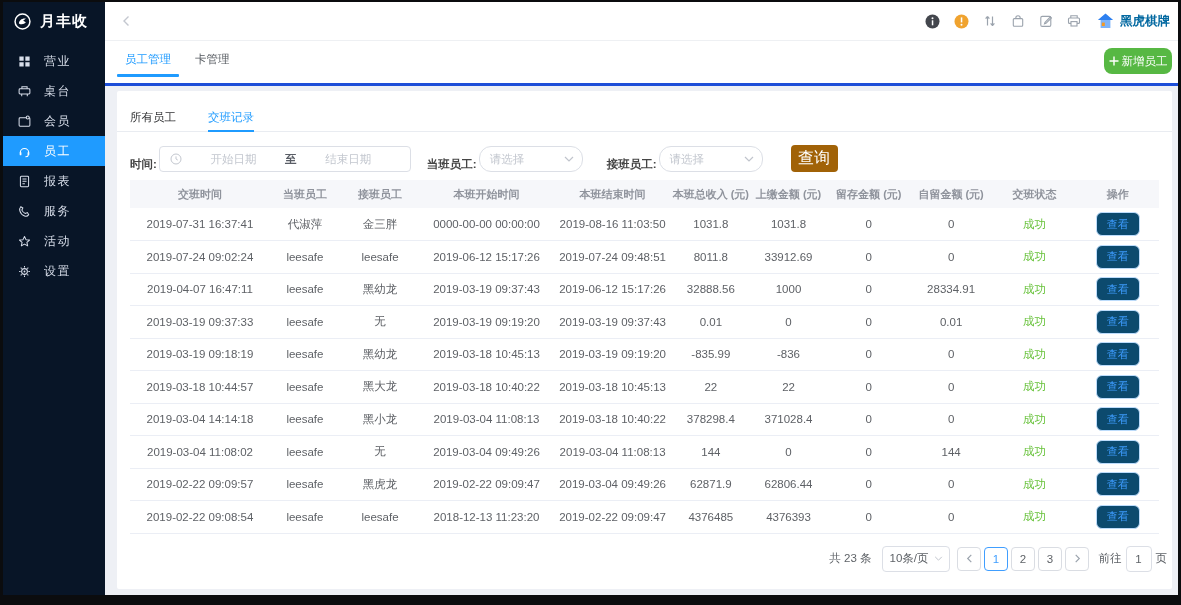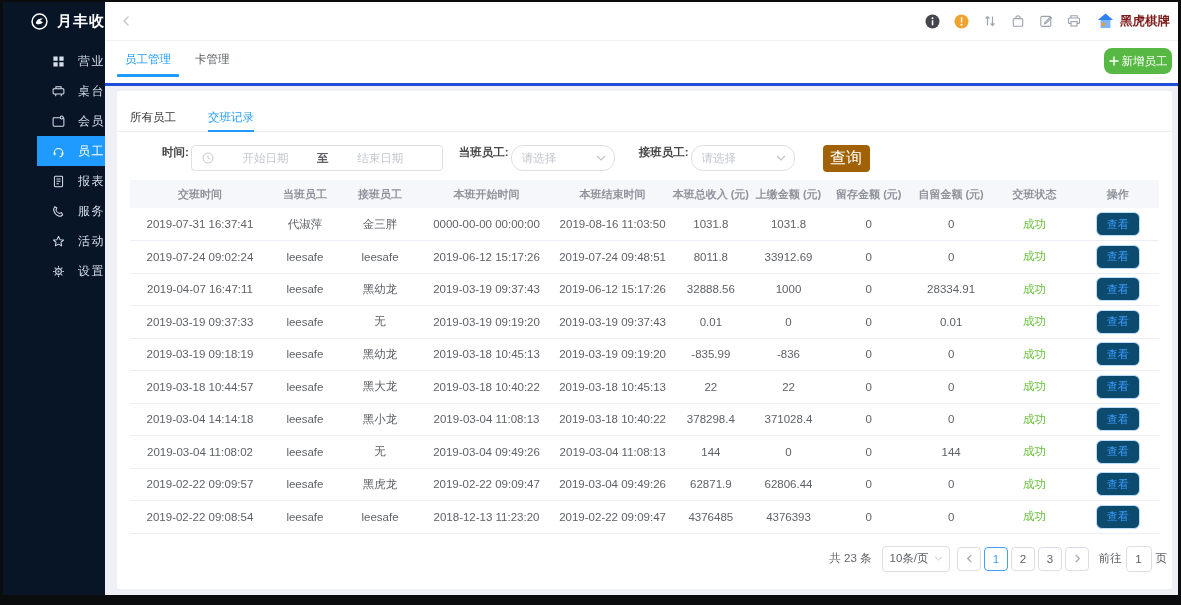--- a/index.html
+++ b/index.html
@@ -1,47 +1,47 @@
 <!DOCTYPE html>
 <html><head>
 <meta charset="utf-8">
 <style>
   * {margin:0; padding:0; box-sizing:border-box;}
   body {width:1181px; height:605px; background:#0b0c0e; font-family:"Liberation Sans","DejaVu Sans",sans-serif; position:relative; overflow:hidden;}
   .app {position:absolute; left:3px; top:2px; width:1175px; height:593px; display:flex; background:#eef0f5;}
   
-  .sidebar {width:102px; background:#081527; flex-shrink:0; display:flex; flex-direction:column;align-items:flex-end;}
+  .sidebar {width:102px; background:#081527; flex-shrink:0; display:flex; flex-direction:column;}
   .logo {height:38px; display:flex; align-items:center; padding-left:11px;}
   .logo-text {color:#fff; font-weight:bold; font-size:15px; margin-left:9px; letter-spacing:1px;}
   .menu {margin-top:6px;}
   .mi {height:30px; display:flex; align-items:center; padding-left:15px; color:#d8deea; font-size:12px; cursor:pointer;}
   .mi .ic {width:13px; height:13px; display:flex; align-items:center; justify-content:center;}
   .mi .lb {margin-left:13px; letter-spacing:1.5px; white-space:nowrap;}
   .mi.active {background:#1f9bff; color:#fff;}
   
   .main {flex:1; display:flex; flex-direction:column; min-width:0;}
   .topbar {height:39px; background:#fff; border-bottom:1px solid #eef0f3; display:flex; align-items:center; padding:0 8px 0 16px;}
   .back {display:flex; cursor:pointer;}
   .top-icons {margin-left:auto; display:flex; align-items:center; gap:14px;}
   .top-icons > span {display:flex; cursor:pointer;}
-  .store {display:flex; align-items:center; gap:6px; font-size:12.5px; color:#7f1d1d; font-weight:bold; margin-left:2px; cursor:pointer; white-space:nowrap;}
+  .store {display:flex; align-items:center; gap:6px; font-size:12.5px; color:#0369a1; font-weight:bold; margin-left:2px; cursor:pointer; white-space:nowrap;}
   
   .tabstrip {height:45px; background:#fff; border-bottom:3px solid #1d4ed8; display:flex; padding-left:12px; position:relative;}
   .tab {height:36px; line-height:36px; padding:0 8px; font-size:11.5px; color:#54595f; position:relative; margin-right:8px; cursor:pointer; white-space:nowrap;}
   .tab.active {color:#1f9bff;}
   .tab.active::after {content:""; position:absolute; left:0; right:0; bottom:0; height:3px; background:#1f9bff; border-radius:1px;}
   .add-btn {position:absolute; right:6px; top:7px; width:68px; height:26px; background:#57b843; color:#fff; border:none; border-radius:8px; font-size:11.5px; display:flex; align-items:center; justify-content:center; gap:3px; cursor:pointer; font-family:inherit; white-space:nowrap;}
   
   .card {background:#fff; margin:5px 6px 6px 12px; flex:1; display:flex; flex-direction:column; border-radius:2px;}
   .subtabs {display:flex; padding:18px 13px 0; border-bottom:1px solid #e9ecf1;}
   .subtab {font-size:11.5px; line-height:16px; color:#303133; padding-bottom:6px; margin-right:32px; position:relative; cursor:pointer; white-space:nowrap;}
   .subtab.active {color:#1f9bff;}
   .subtab.active::after {content:""; position:absolute; left:0; right:0; bottom:-1px; height:2.5px; background:#1f9bff;}
   
-  .filters {display:flex; align-items:flex-start; padding:13px 13px 8px;margin-left:32px;}
+  .filters {display:flex; align-items:flex-end; padding:13px 13px 8px;}
   .flabel {color:#454545; font-weight:bold; font-size:11.5px; white-space:nowrap;}
   .date-input {width:252px; height:26px; border:1px solid #dcdfe6; border-radius:4px; display:flex; align-items:center; padding:0 10px; margin-left:2px; background:#fff;}
   .ph {color:#c3c7cf; font-size:11.5px; white-space:nowrap;}
   .seg {flex:1; text-align:center;}
   .to {color:#5a5e66; font-size:11.5px; font-weight:bold;}
   .select {width:104px; height:26px; border:1px solid #dcdfe6; border-radius:12px; display:flex; align-items:center; justify-content:space-between; padding:0 8px 0 10px; background:#fff; cursor:pointer; margin-left:2px;}
   .ml16 {margin-left:16px;} .ml24 {margin-left:24px;}
   .search-btn {width:47px; height:27px; background:#a16207; color:#fff; border:none; border-radius:4px; font-size:16px; margin-left:28px; cursor:pointer; font-family:inherit;}
   
   .tbl-wrap {padding:0 13px;}

